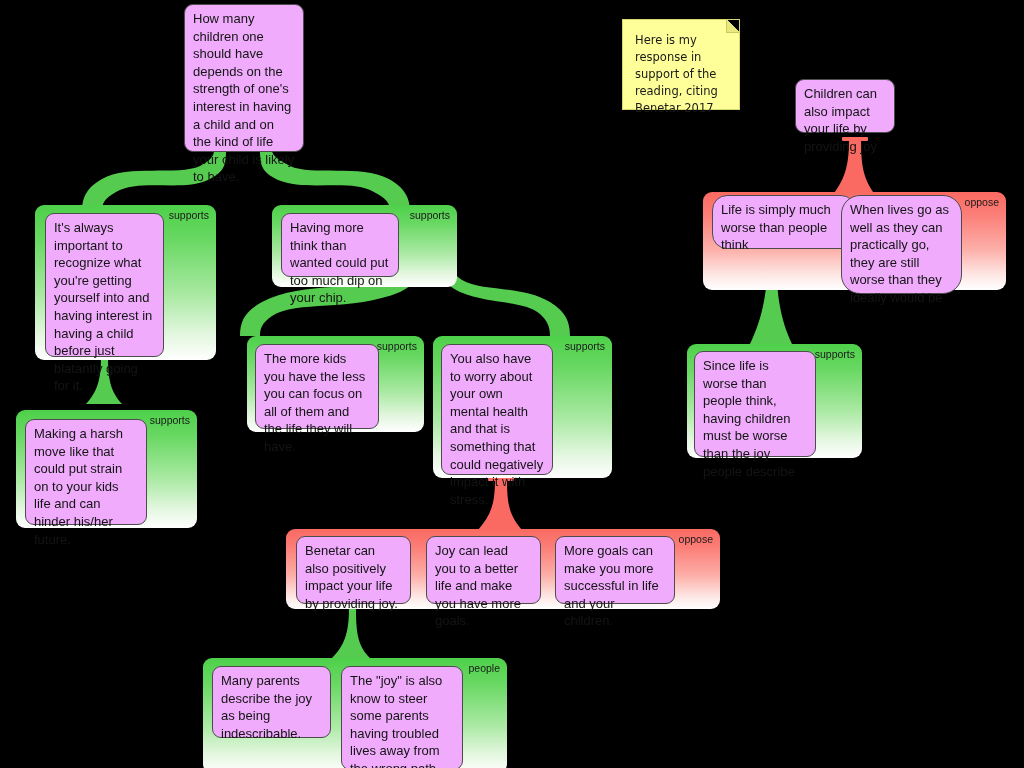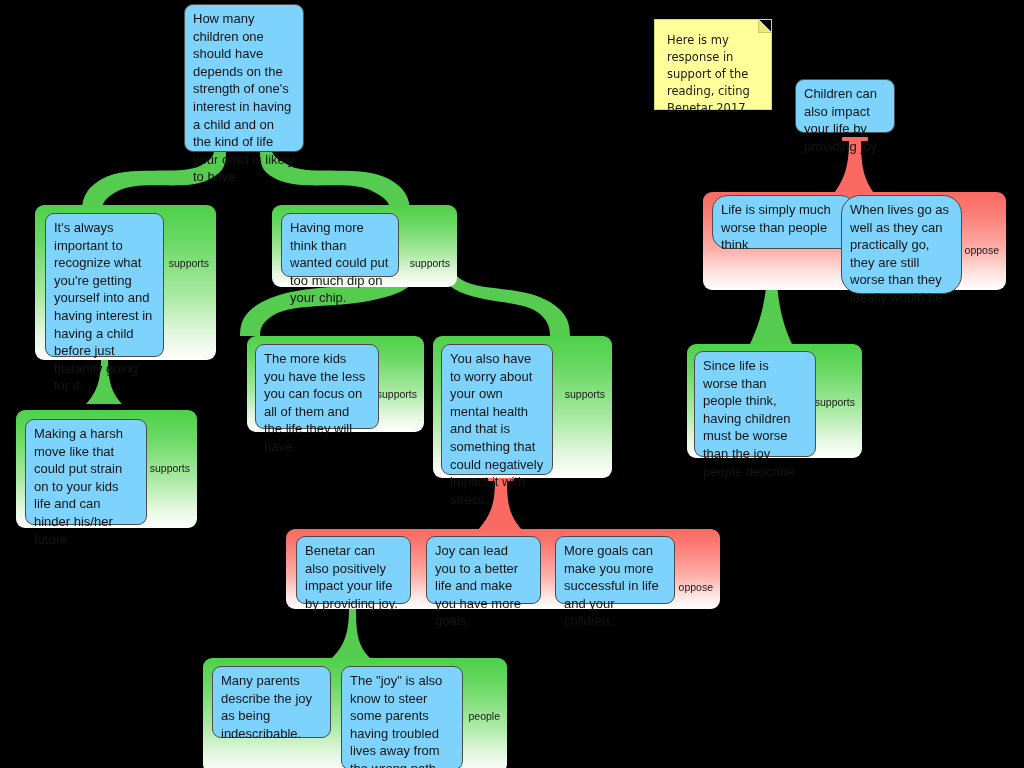--- a/index.html
+++ b/index.html
@@ -20,26 +20,25 @@
   .group.support{
     background:linear-gradient(to bottom,#4ed04a 0%,#68d862 22%,#a9e9a2 58%,#e4f7e0 84%,#ffffff 100%);
   }
   .group.oppose{
     background:linear-gradient(to bottom,#fa6a62 0%,#fb7d76 22%,#fdaea8 58%,#fde6e3 84%,#ffffff 100%);
   }
   .group-label{
     position:absolute;top:4px;right:7px;
     font-size:10.5px;color:#1a1a1a;letter-spacing:0px;white-space:nowrap;
     font-family:"Liberation Sans", sans-serif;
-    margin-top:48px;
   }
 
   
   .card{
-    position:absolute;background:#7dd3fc;border:1.3px solid #4c4c4c;border-radius:9px;
+    position:absolute;background:#f0abfc;border:1.3px solid #4c4c4c;border-radius:9px;
     box-sizing:border-box;padding:5px 8px 4px 8px;
     font-size:13px;line-height:17.6px;color:#141414;
     font-family:"Liberation Sans", sans-serif;
     z-index:3;
   }
   .card.root{z-index:4;}
 
   
   .sticky{
     position:absolute;z-index:5;background:#ffff99;
@@ -84,21 +83,21 @@
       <path d="M849,140 C849,168 844,180 832,196 L876,196 C864,180 861,168 861,140 Z"></path>
       <rect x="842" y="137" width="26" height="4" rx="1"></rect>
     </g>
   </svg>
 
   <div class="card root" style="left:184px;top:4px;width:120px;height:148px;">
     <span>How many children one should have depends on the strength of one's interest in
 having a child and on the kind of life your child is likely to have.</span>
   </div>
 
-  <div class="sticky" style="left:622px;top:19px;width:118px;height:91px;margin-left:32px;">
+  <div class="sticky" style="left:622px;top:19px;width:118px;height:91px;">
     <span class="fold"></span>
     <span>Here is my response in support of the reading, citing Benetar 2017</span>
   </div>
 
   <div class="group support" style="left:35px;top:205px;width:181px;height:155px;">
     <span class="group-label">supports</span>
   </div>
   <div class="card" style="left:45px;top:213px;width:119px;height:144px;">
     <span>It's always important to recognize what you're getting yourself into and having interest in having a child before just blatantly going for it.</span>
   </div>

